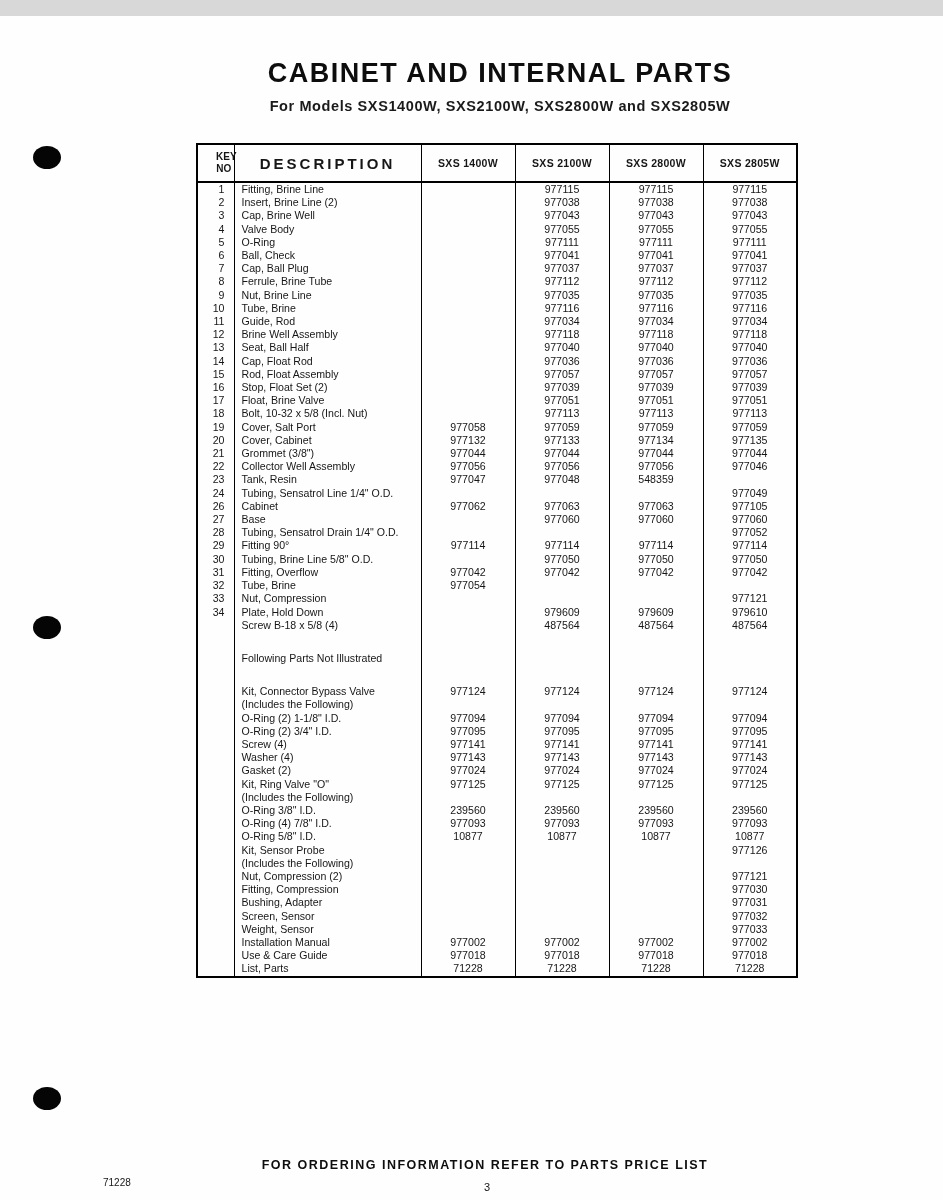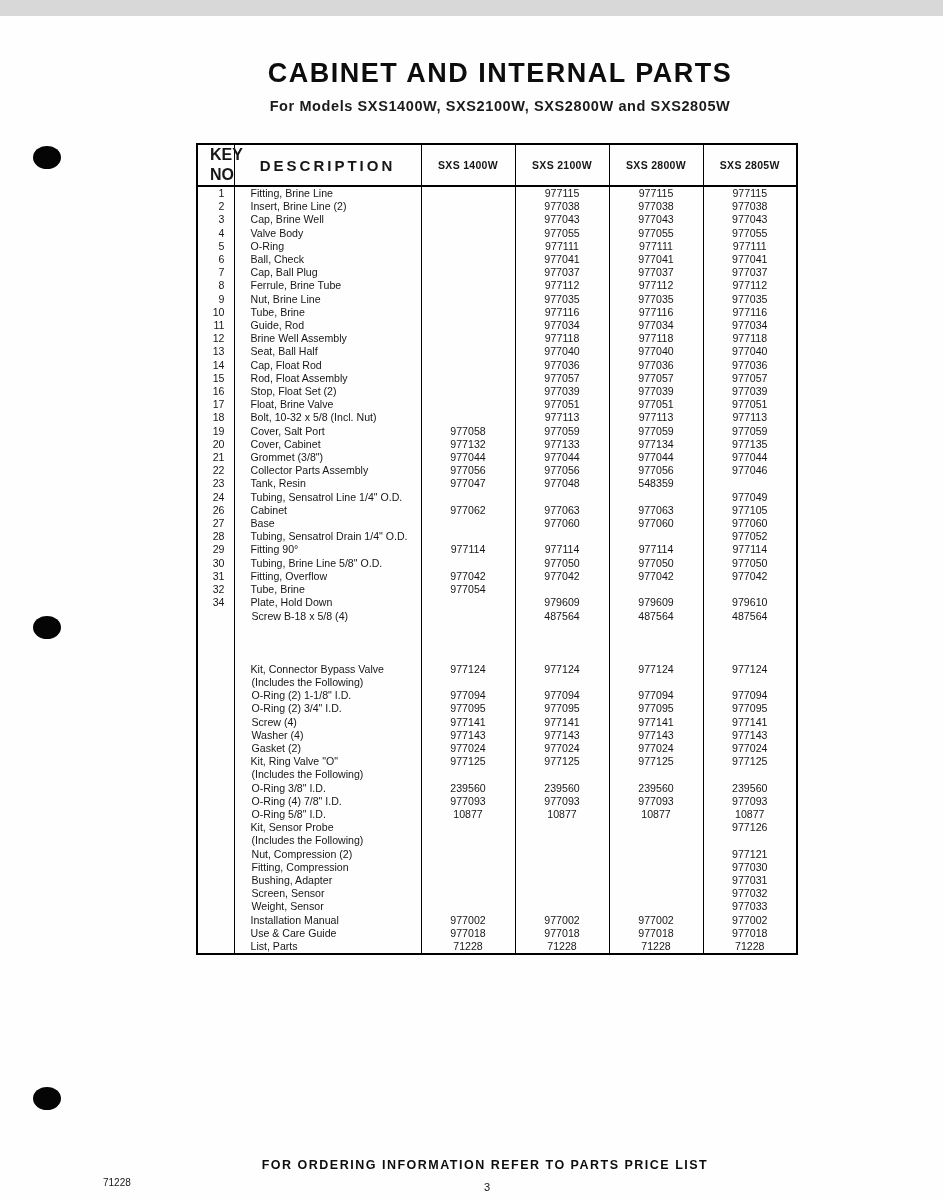--- a/index.html
+++ b/index.html
@@ -67,23 +67,23 @@
   .parts-table thead th {
     border-bottom: 2px solid #000;
     border-left: 1px solid #000;
     border-right: 1px solid #000;
     height: 38px;
     vertical-align: middle;
     font-weight: bold;
     padding: 0 2px;
   }
   .parts-table thead th.h-key {
-    font-size: 16px;
+    font-size: 10px;
     text-align: center;
-    padding-left: 12px;
+    padding-left: 18px;
     line-height: 1.25;
   }
   .parts-table thead th.h-desc {
     font-size: 15px;
     letter-spacing: 3px;
     text-align: center;
   }
   .parts-table thead th.h-model {
     font-size: 10.5px;
     text-align: center;
@@ -95,22 +95,22 @@
     border-right: 1px solid #000;
     padding: 0 3px;
     height: 13.2px;
     line-height: 13.2px;
     white-space: nowrap;
     overflow: hidden;
     vertical-align: middle;
   }
   .parts-table tbody tr.spacer-row td { height: 20px; }
   .parts-table td.c-key  { text-align: right; padding-right: 9px; }
-  .parts-table td.c-desc { text-align: left; padding-left: 16px; }
-  .parts-table td.c-desc.ind { padding-left: 17px; }
+  .parts-table td.c-desc { text-align: left; padding-left: 7px; }
+  .parts-table td.c-desc.ind { padding-left: 7px; }
   .parts-table td.c-num  { text-align: center; }
 
   .footer-note {
     position: absolute;
     top: 1142px;
     left: 0;
     width: 970px;
     text-align: center;
     font-size: 12.5px;
     font-weight: bold;
@@ -334,21 +334,21 @@
         <tr>
           <td class="c-key">21</td>
           <td class="c-desc">Grommet (3/8")</td>
           <td class="c-num">977044</td>
           <td class="c-num">977044</td>
           <td class="c-num">977044</td>
           <td class="c-num">977044</td>
         </tr>
         <tr>
           <td class="c-key">22</td>
-          <td class="c-desc">Collector Parts Assembly</td>
+          <td class="c-desc">Collector Well Assembly</td>
           <td class="c-num">977056</td>
           <td class="c-num">977056</td>
           <td class="c-num">977056</td>
           <td class="c-num">977046</td>
         </tr>
         <tr>
           <td class="c-key">23</td>
           <td class="c-desc">Tank, Resin</td>
           <td class="c-num">977047</td>
           <td class="c-num">977048</td>
@@ -413,38 +413,54 @@
         </tr>
         <tr>
           <td class="c-key">32</td>
           <td class="c-desc">Tube, Brine</td>
           <td class="c-num">977054</td>
           <td class="c-num"></td>
           <td class="c-num"></td>
           <td class="c-num"></td>
         </tr>
         <tr>
+          <td class="c-key">33</td>
+          <td class="c-desc">Nut, Compression</td>
+          <td class="c-num"></td>
+          <td class="c-num"></td>
+          <td class="c-num"></td>
+          <td class="c-num">977121</td>
+        </tr>
+        <tr>
           <td class="c-key">34</td>
           <td class="c-desc">Plate, Hold Down</td>
           <td class="c-num"></td>
           <td class="c-num">979609</td>
           <td class="c-num">979609</td>
           <td class="c-num">979610</td>
         </tr>
         <tr>
           <td class="c-key"></td>
           <td class="c-desc ind">Screw B-18 x 5/8 (4)</td>
           <td class="c-num"></td>
           <td class="c-num">487564</td>
           <td class="c-num">487564</td>
           <td class="c-num">487564</td>
         </tr>
         <tr class="spacer-row">
           <td class="c-key"></td>
           <td class="c-desc"></td>
+          <td class="c-num"></td>
+          <td class="c-num"></td>
+          <td class="c-num"></td>
+          <td class="c-num"></td>
+        </tr>
+        <tr>
+          <td class="c-key"></td>
+          <td class="c-desc">Following Parts Not Illustrated</td>
           <td class="c-num"></td>
           <td class="c-num"></td>
           <td class="c-num"></td>
           <td class="c-num"></td>
         </tr>
         <tr class="spacer-row">
           <td class="c-key"></td>
           <td class="c-desc"></td>
           <td class="c-num"></td>
           <td class="c-num"></td>

